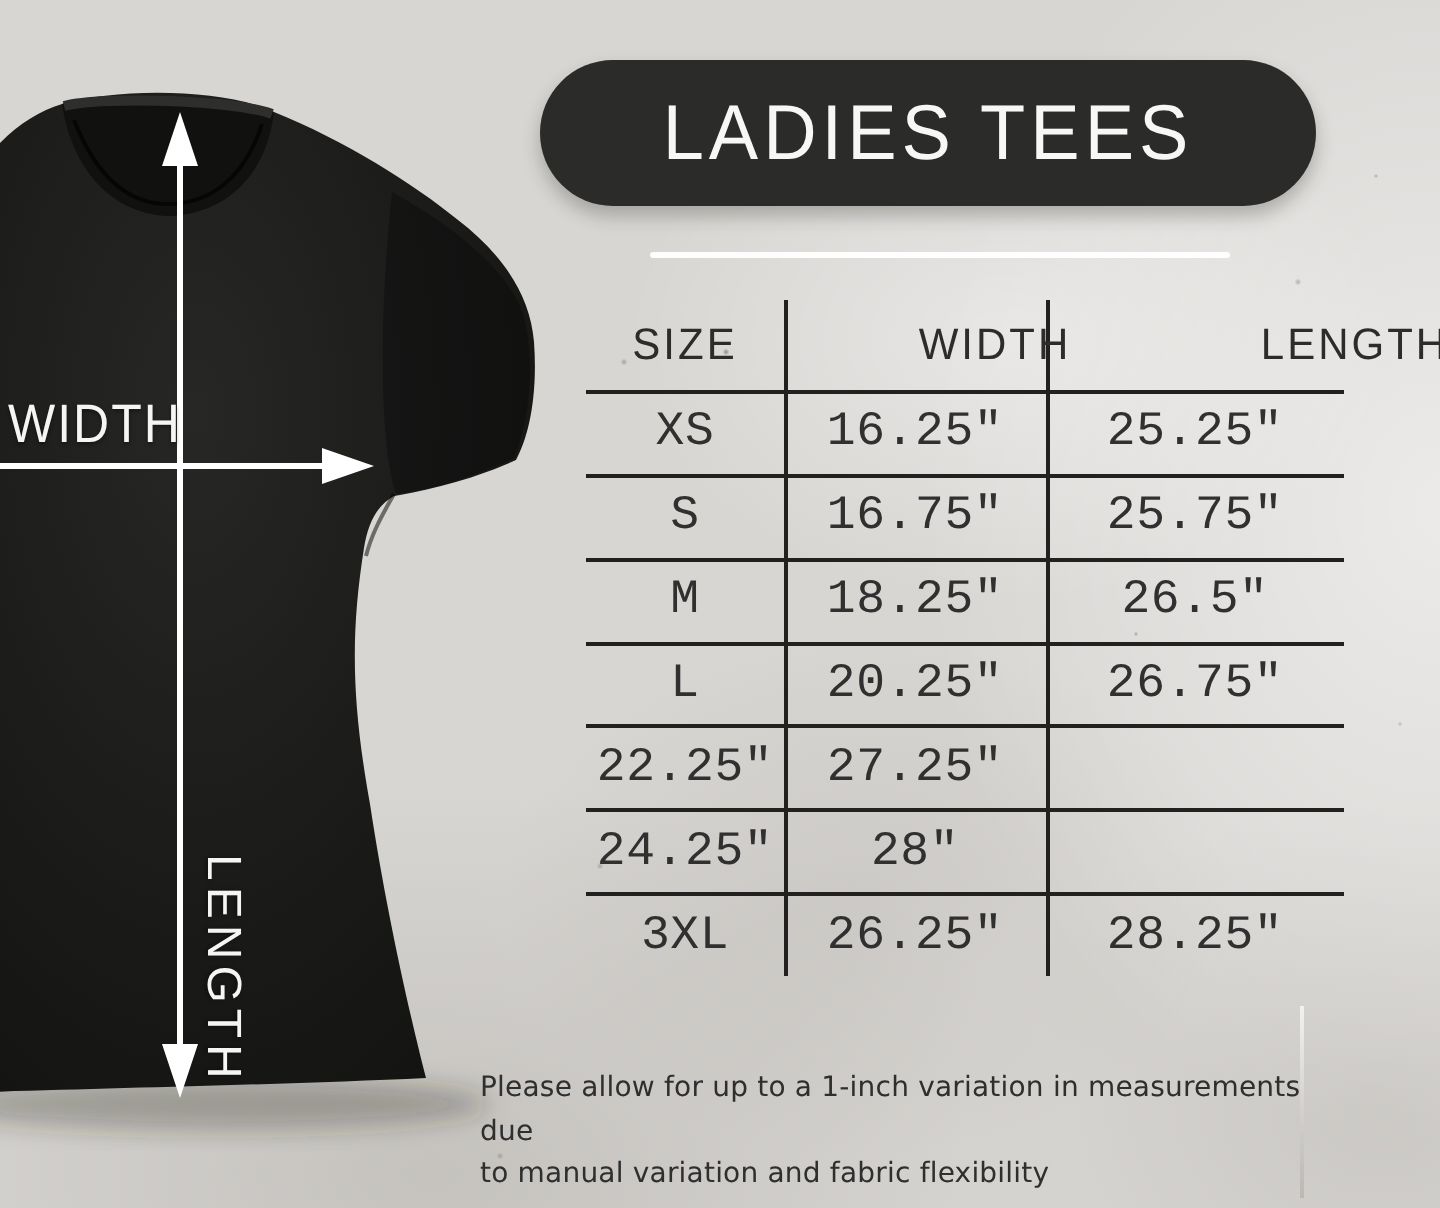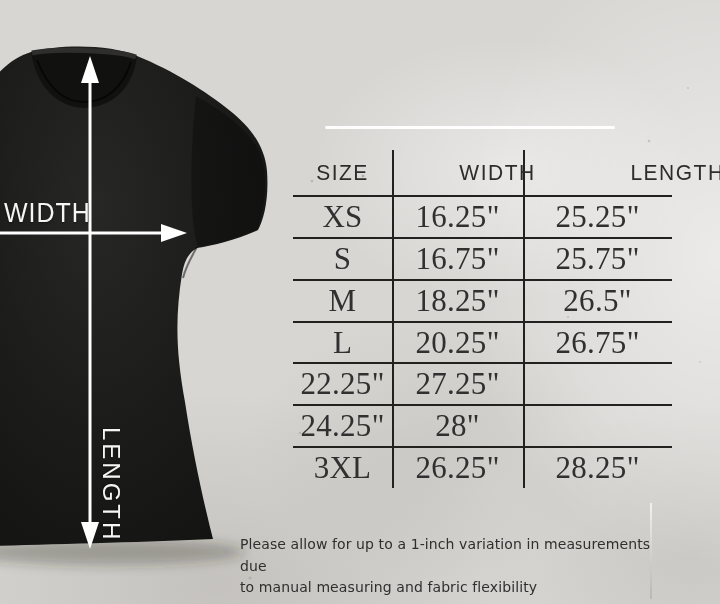--- a/index.html
+++ b/index.html
@@ -52,21 +52,21 @@
   }
   .vline{position:absolute;top:0;bottom:0;width:2px;background:#222120;}
   .vline1{left:99px;}
   .vline2{left:230px;}
   .trow{
     display:grid;grid-template-columns:99px 131px 149px;
     flex:1 1 0;border-bottom:2px solid #222120;box-sizing:border-box;
   }
   .trow .cell{
     display:flex;align-items:center;justify-content:center;
-    font-family:Liberation Serif, serif;font-size:31px;color:#303030;
+    font-family:Liberation Mono, monospace;font-size:24px;color:#303030;
     letter-spacing:.3px;
   }
   .trow.header{flex:0 0 47px;gap:40px;}
   .trow.header .cell{
     font-family:"Liberation Sans", sans-serif;font-size:21px;font-weight:300;
     letter-spacing:1.5px;color:#2c2c2b;transform:scaleY(1.05);
   }
   #chart-body{display:contents;}
   #chart-body .trow:last-child{border-bottom:none;}
   .footnote{
@@ -135,20 +135,23 @@
     </g>
     <g stroke="#ffffff" fill="#ffffff">
       <line x1="-4" y1="233" x2="166" y2="233" stroke-width="3"></line>
       <polygon points="187,233 161,224 161,242" stroke="none"></polygon>
     </g>
   </svg>
 
   <div class="measure-label label-width">WIDTH</div>
   <div class="measure-label label-length">LENGTH</div>
 
+  <div class="title-pill">
+    <span>LADIES TEES</span>
+  </div>
   <div class="divider"></div>
 
   <div class="size-table">
     <div class="vline vline1"></div>
     <div class="vline vline2"></div>
     <div class="trow header">
       <div class="cell">SIZE</div>
       <div class="cell">WIDTH</div>
       <div class="cell">LENGTH</div>
     </div>
@@ -190,17 +193,17 @@
     <div class="trow">
       <div class="cell">3XL</div>
       <div class="cell">26.25"</div>
       <div class="cell">28.25"</div>
     </div>
   </div>
   </div>
 
   <div class="footnote">
     <div>Please allow for up to a 1-inch variation in measurements due</div>
-    <div>to manual measuring and fabric flexibility</div>
+    <div>to manual variation and fabric flexibility</div>
   </div>
 
   <div class="crease"></div>
 </div>
 
 </body></html>

